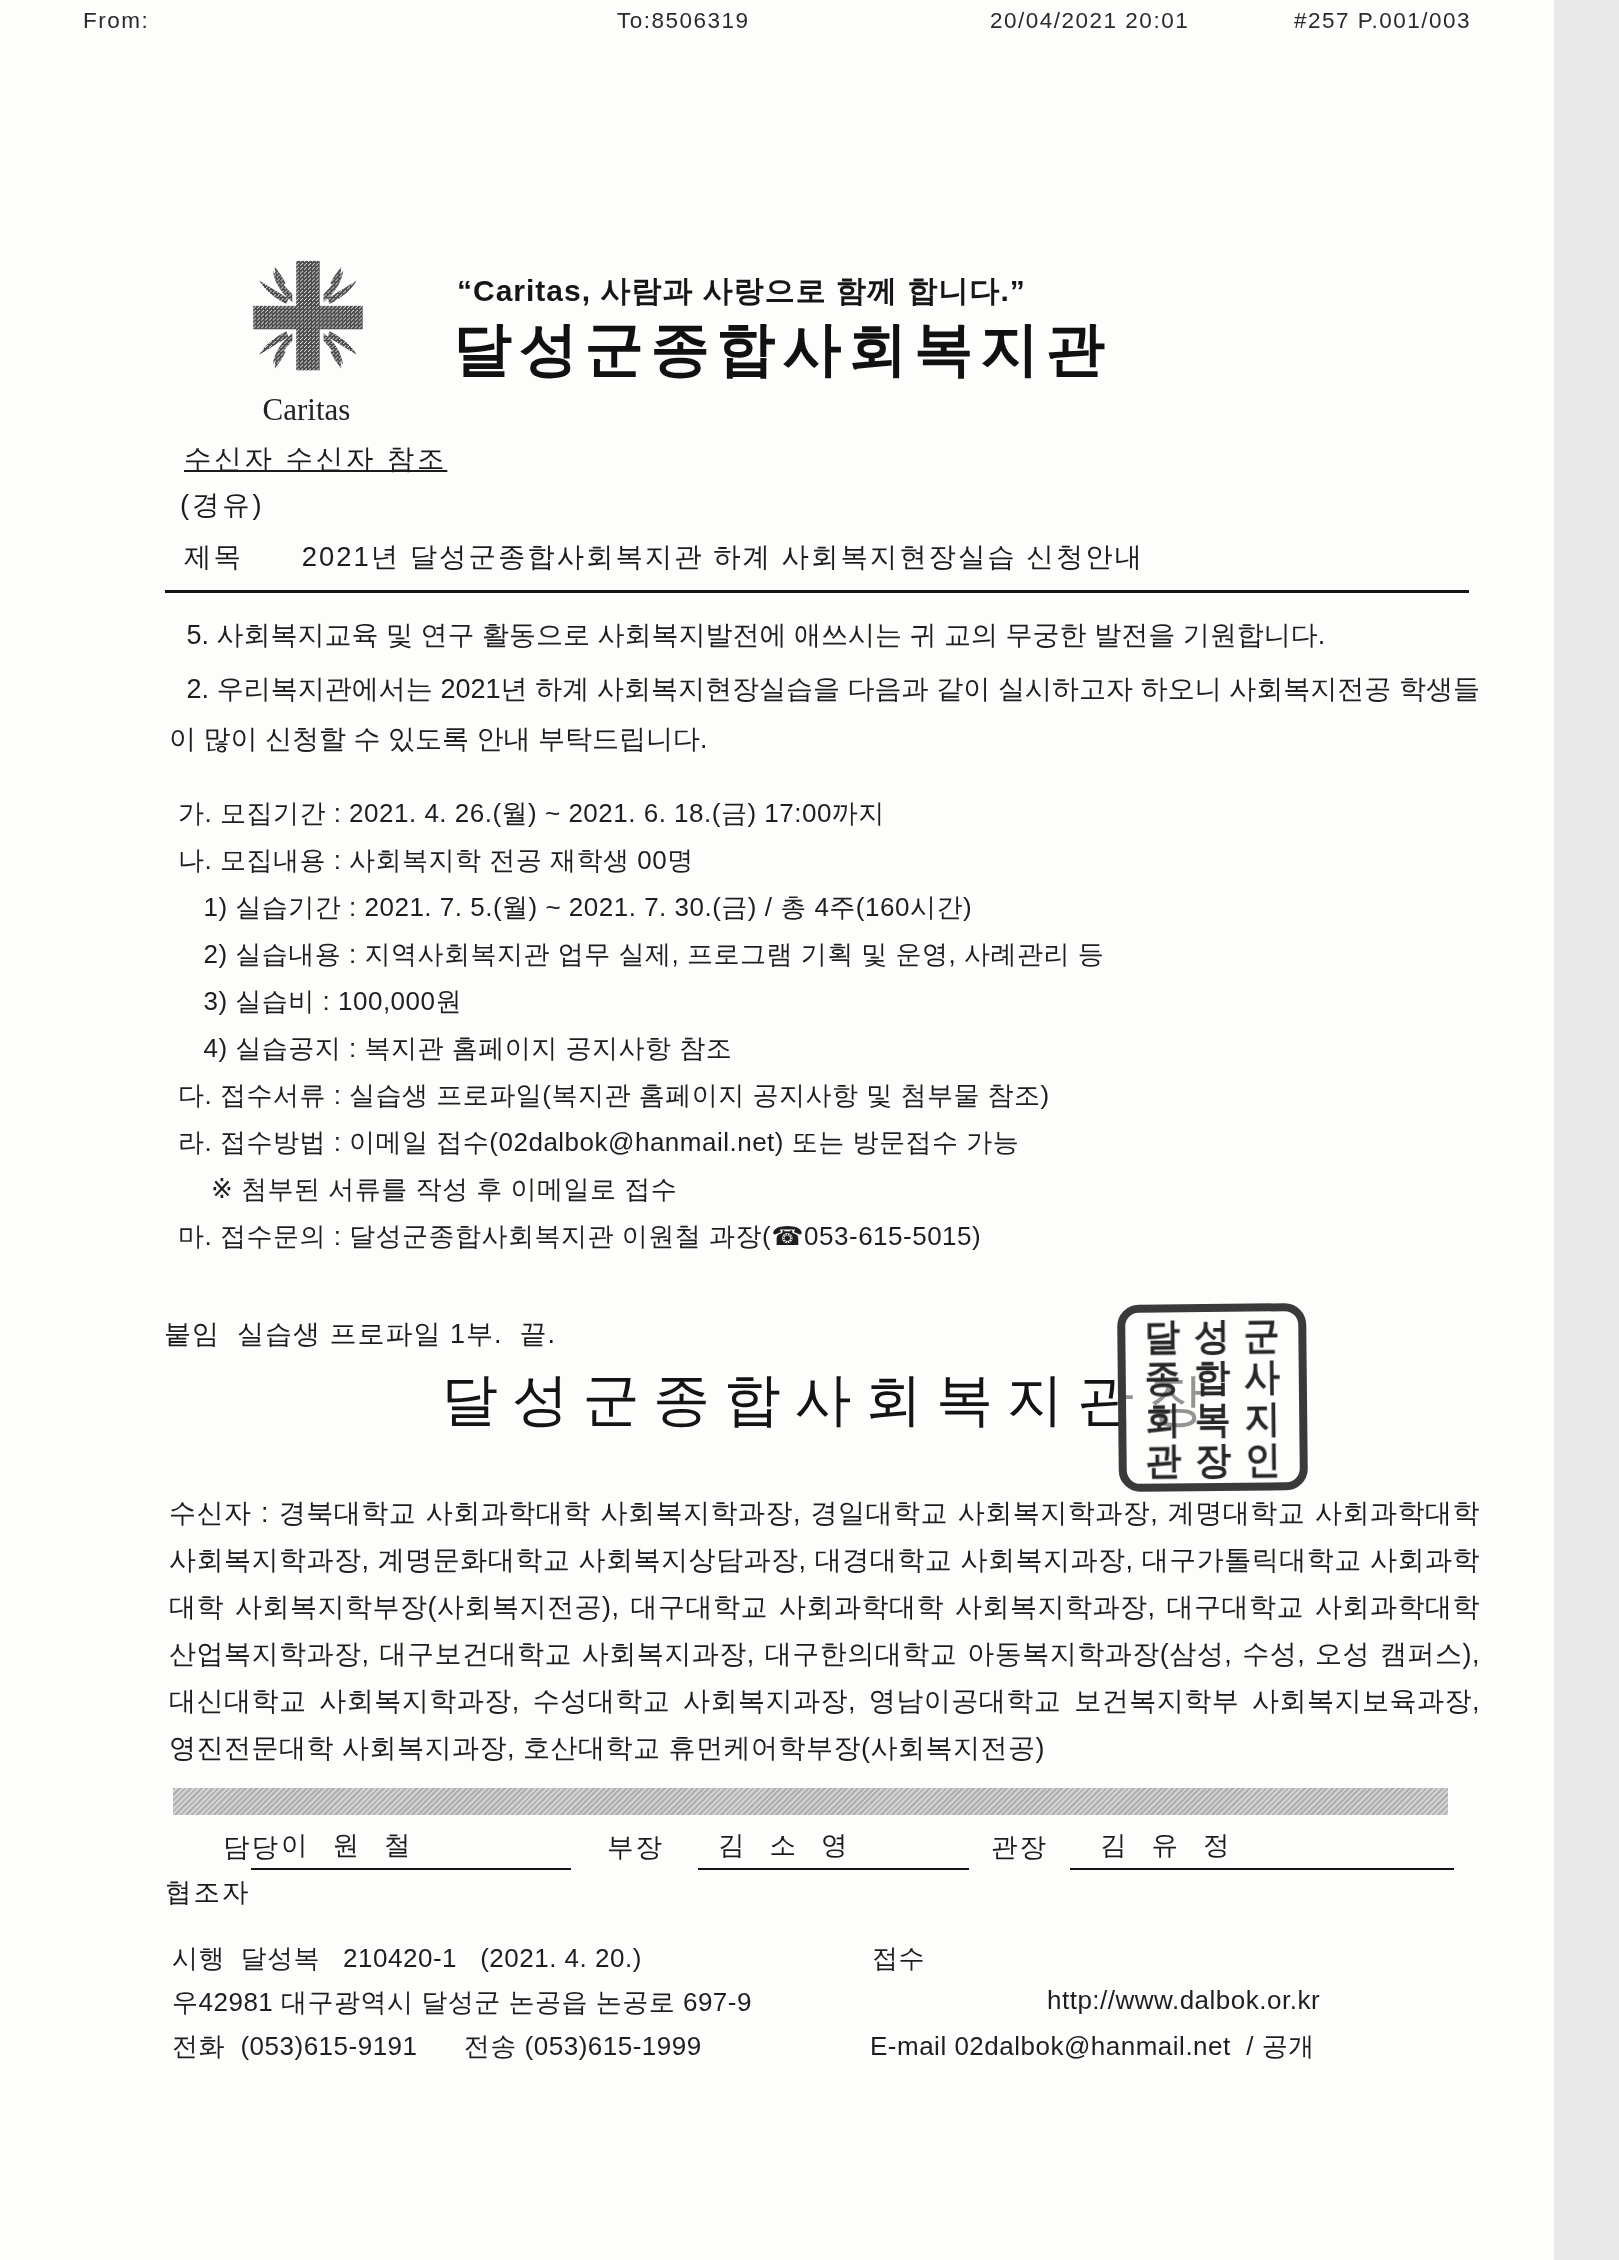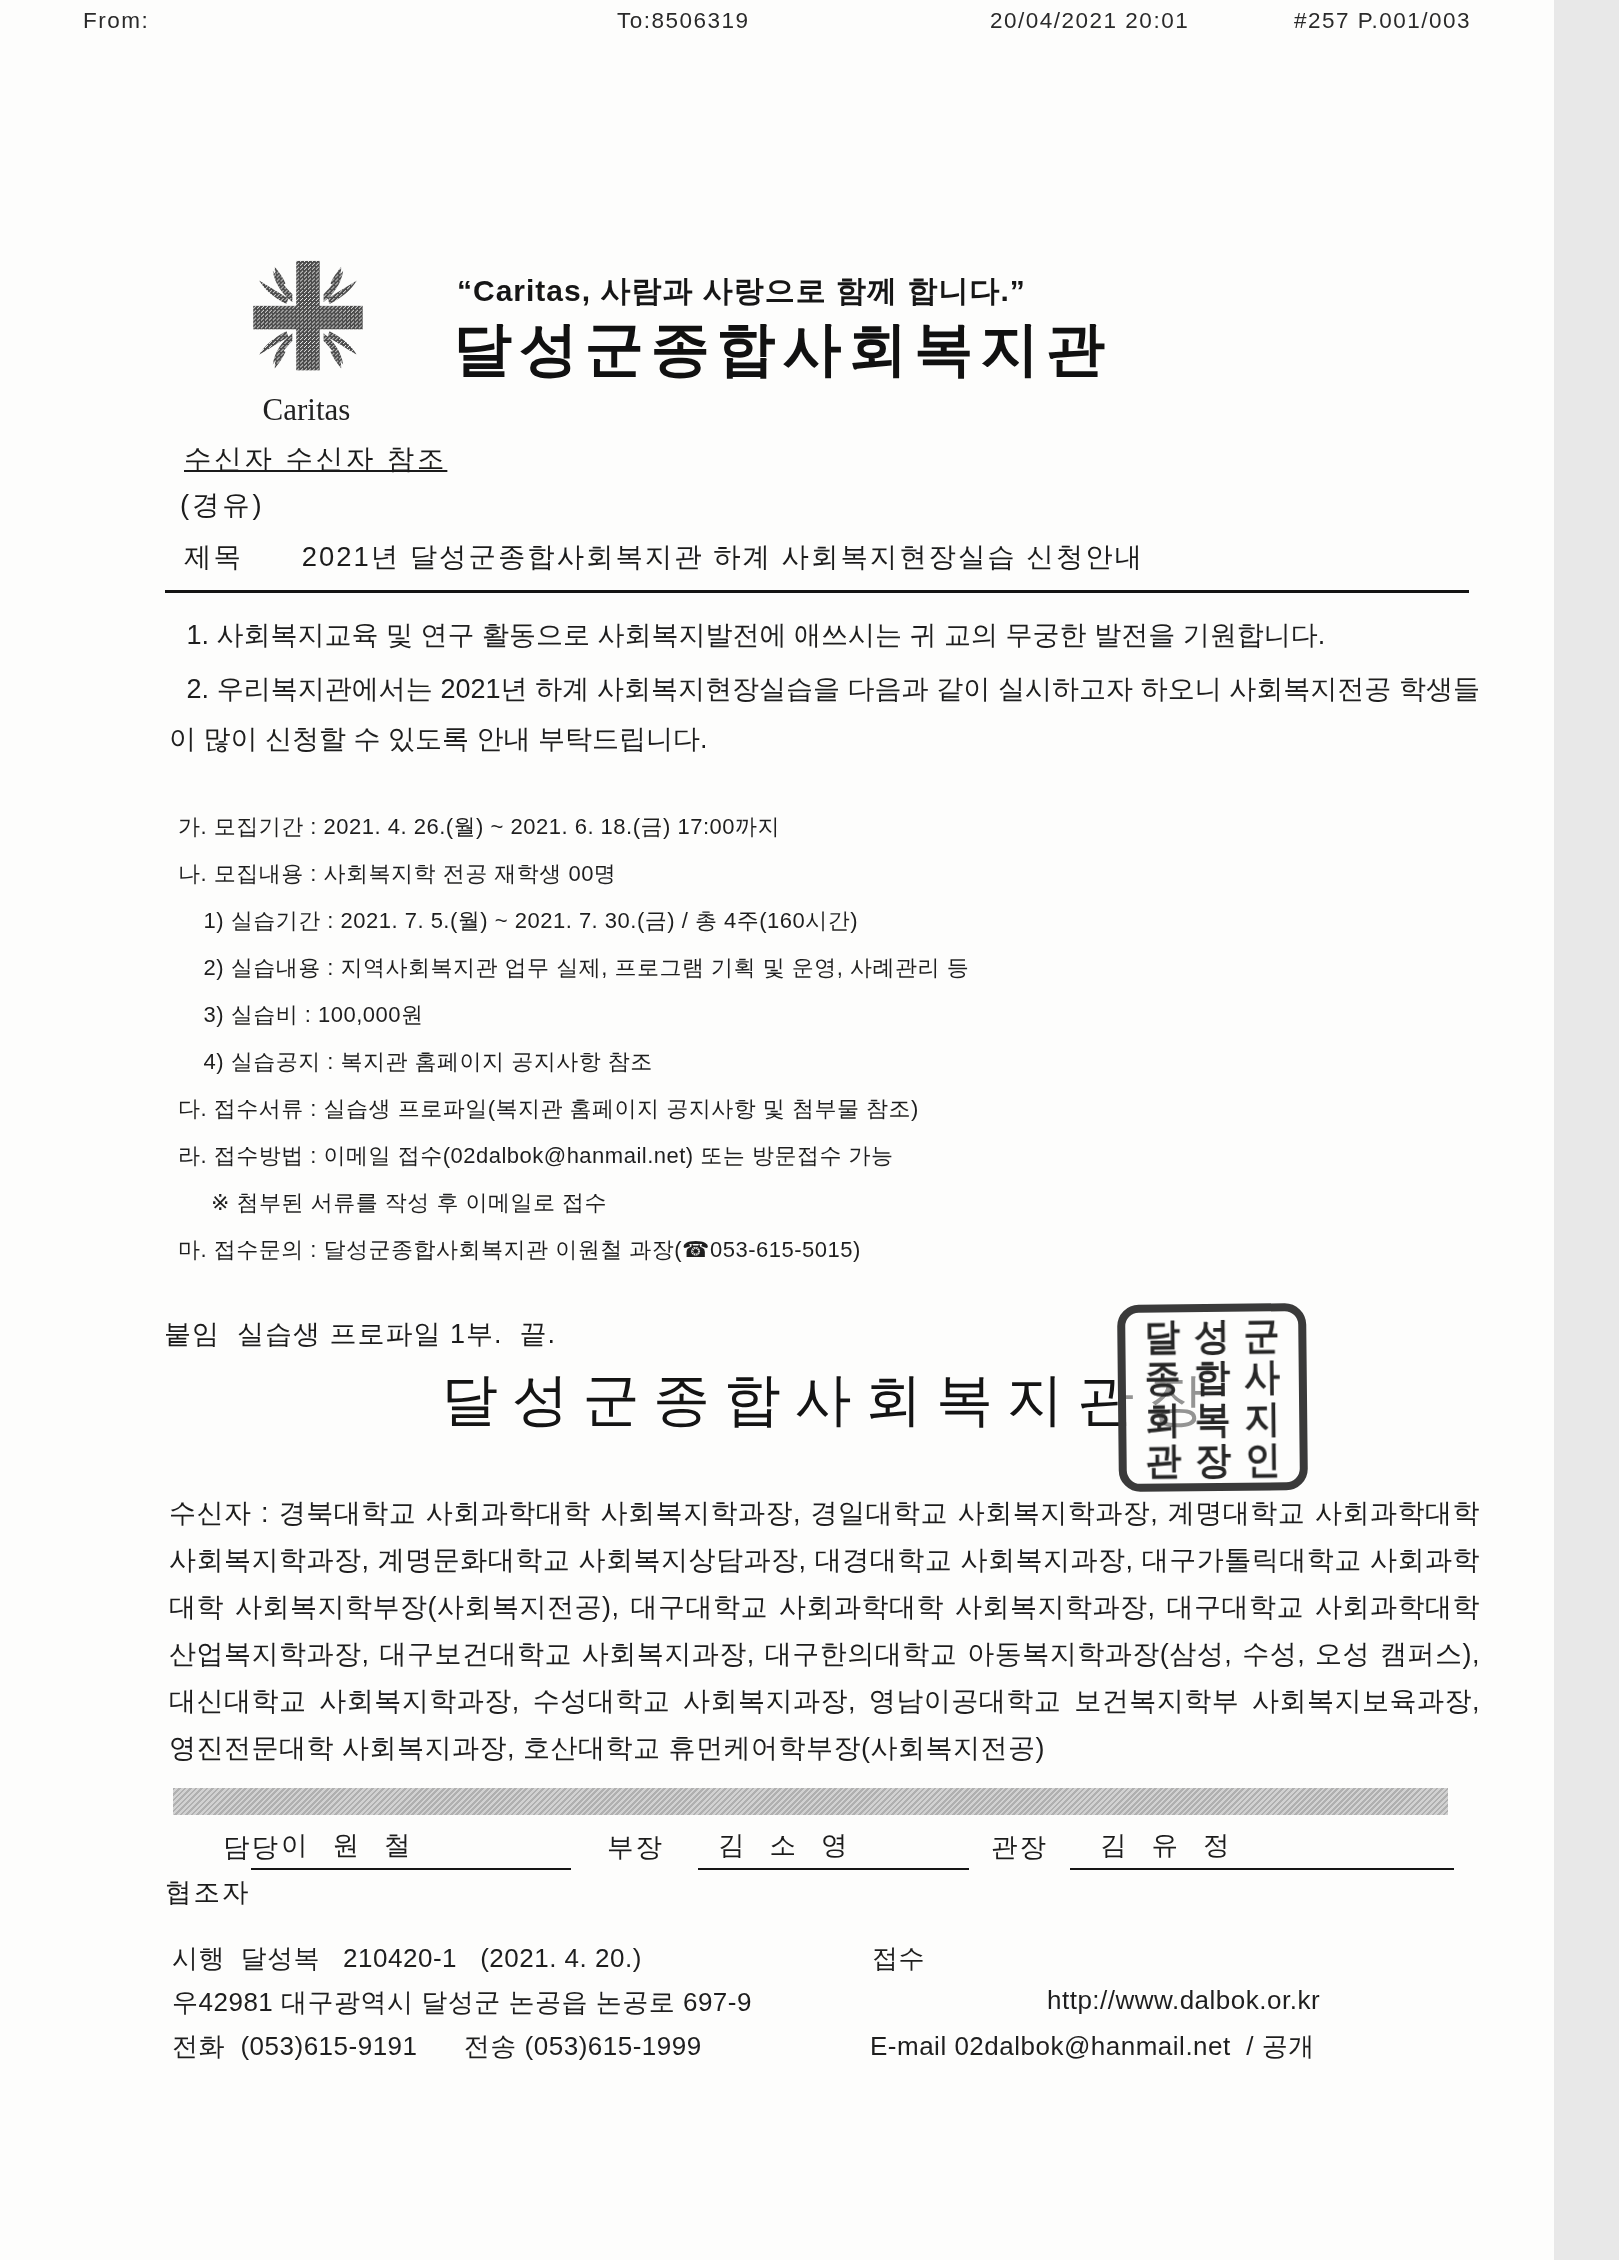--- a/index.html
+++ b/index.html
@@ -31,21 +31,21 @@
   .org-title { left:453px; top:310px; font-size:59px; font-weight:700; letter-spacing:6.9px; color:#111; white-space:nowrap; }
 
   
   .meta-line { font-size:27.4px; letter-spacing:2.9px; color:#1b1b1b; white-space:nowrap; }
   .subject-row { left:184px; top:539px; display:flex; gap:59px; font-size:27.4px; letter-spacing:2px; white-space:nowrap; }
   .rule { left:165px; top:590px; width:1304px; height:2.9px; background:#141414; }
 
   
   .paras { left:169px; top:610px; width:1311px; font-size:27px; color:#1e1e1e; }
   .paras p { margin:0; line-height:50px; text-indent:17.6px; word-break:break-all; text-align:justify; }
-  .list { left:178px; top:790px; width:1313px; font-size:22px; color:#1e1e1e;margin-top:13px; }
+  .list { left:178px; top:790px; width:1313px; font-size:26px; color:#1e1e1e; }
   .list-item { line-height:47px; white-space:nowrap; letter-spacing:0.5px; }
   .ind1 { padding-left:25.5px; }
   .ind2 { padding-left:33px; }
   .attach { left:164px; top:1316px; font-size:27px; letter-spacing:1px; white-space:pre; }
 
   
   .sig-title {
     left:441px; top:1362px; font-size:57px; font-weight:400;
     letter-spacing:13.7px; color:#141414; white-space:nowrap;
   }
@@ -133,21 +133,21 @@
 
   <div class="abs meta-line" style="left:184px; top:441px;text-decoration:underline;">수신자 수신자 참조</div>
   <div class="abs meta-line" style="left:180px; top:487px;">(경유)</div>
   <div class="abs subject-row">
     <span>제목</span>
     <span>2021년 달성군종합사회복지관 하계 사회복지현장실습 신청안내</span>
   </div>
   <div class="abs rule"></div>
 
   <div class="abs paras">
-    <p style="margin-bottom:3.9px;">1. 사회복지교육 및 연구 활동으로 사회복지발전에 애쓰시는 귀 교의 무궁한 발전을 기원합니다.</p>
+    <p style="margin-bottom:3.9px;">5. 사회복지교육 및 연구 활동으로 사회복지발전에 애쓰시는 귀 교의 무궁한 발전을 기원합니다.</p>
     <p>2. 우리복지관에서는 2021년 하계 사회복지현장실습을 다음과 같이 실시하고자 하오니 사회복지전공 학생들이 많이 신청할 수 있도록 안내 부탁드립니다.</p>
   </div>
 
   <div class="abs list">
     <div class="list-item">가. 모집기간 : 2021. 4. 26.(월) ~ 2021. 6. 18.(금) 17:00까지</div>
     <div class="list-item">나. 모집내용 : 사회복지학 전공 재학생 00명</div>
     <div class="list-item ind1">1) 실습기간 : 2021. 7. 5.(월) ~ 2021. 7. 30.(금) / 총 4주(160시간)</div>
     <div class="list-item ind1">2) 실습내용 : 지역사회복지관 업무 실제, 프로그램 기획 및 운영, 사례관리 등</div>
     <div class="list-item ind1">3) 실습비 : 100,000원</div>
     <div class="list-item ind1">4) 실습공지 : 복지관 홈페이지 공지사항 참조</div>

